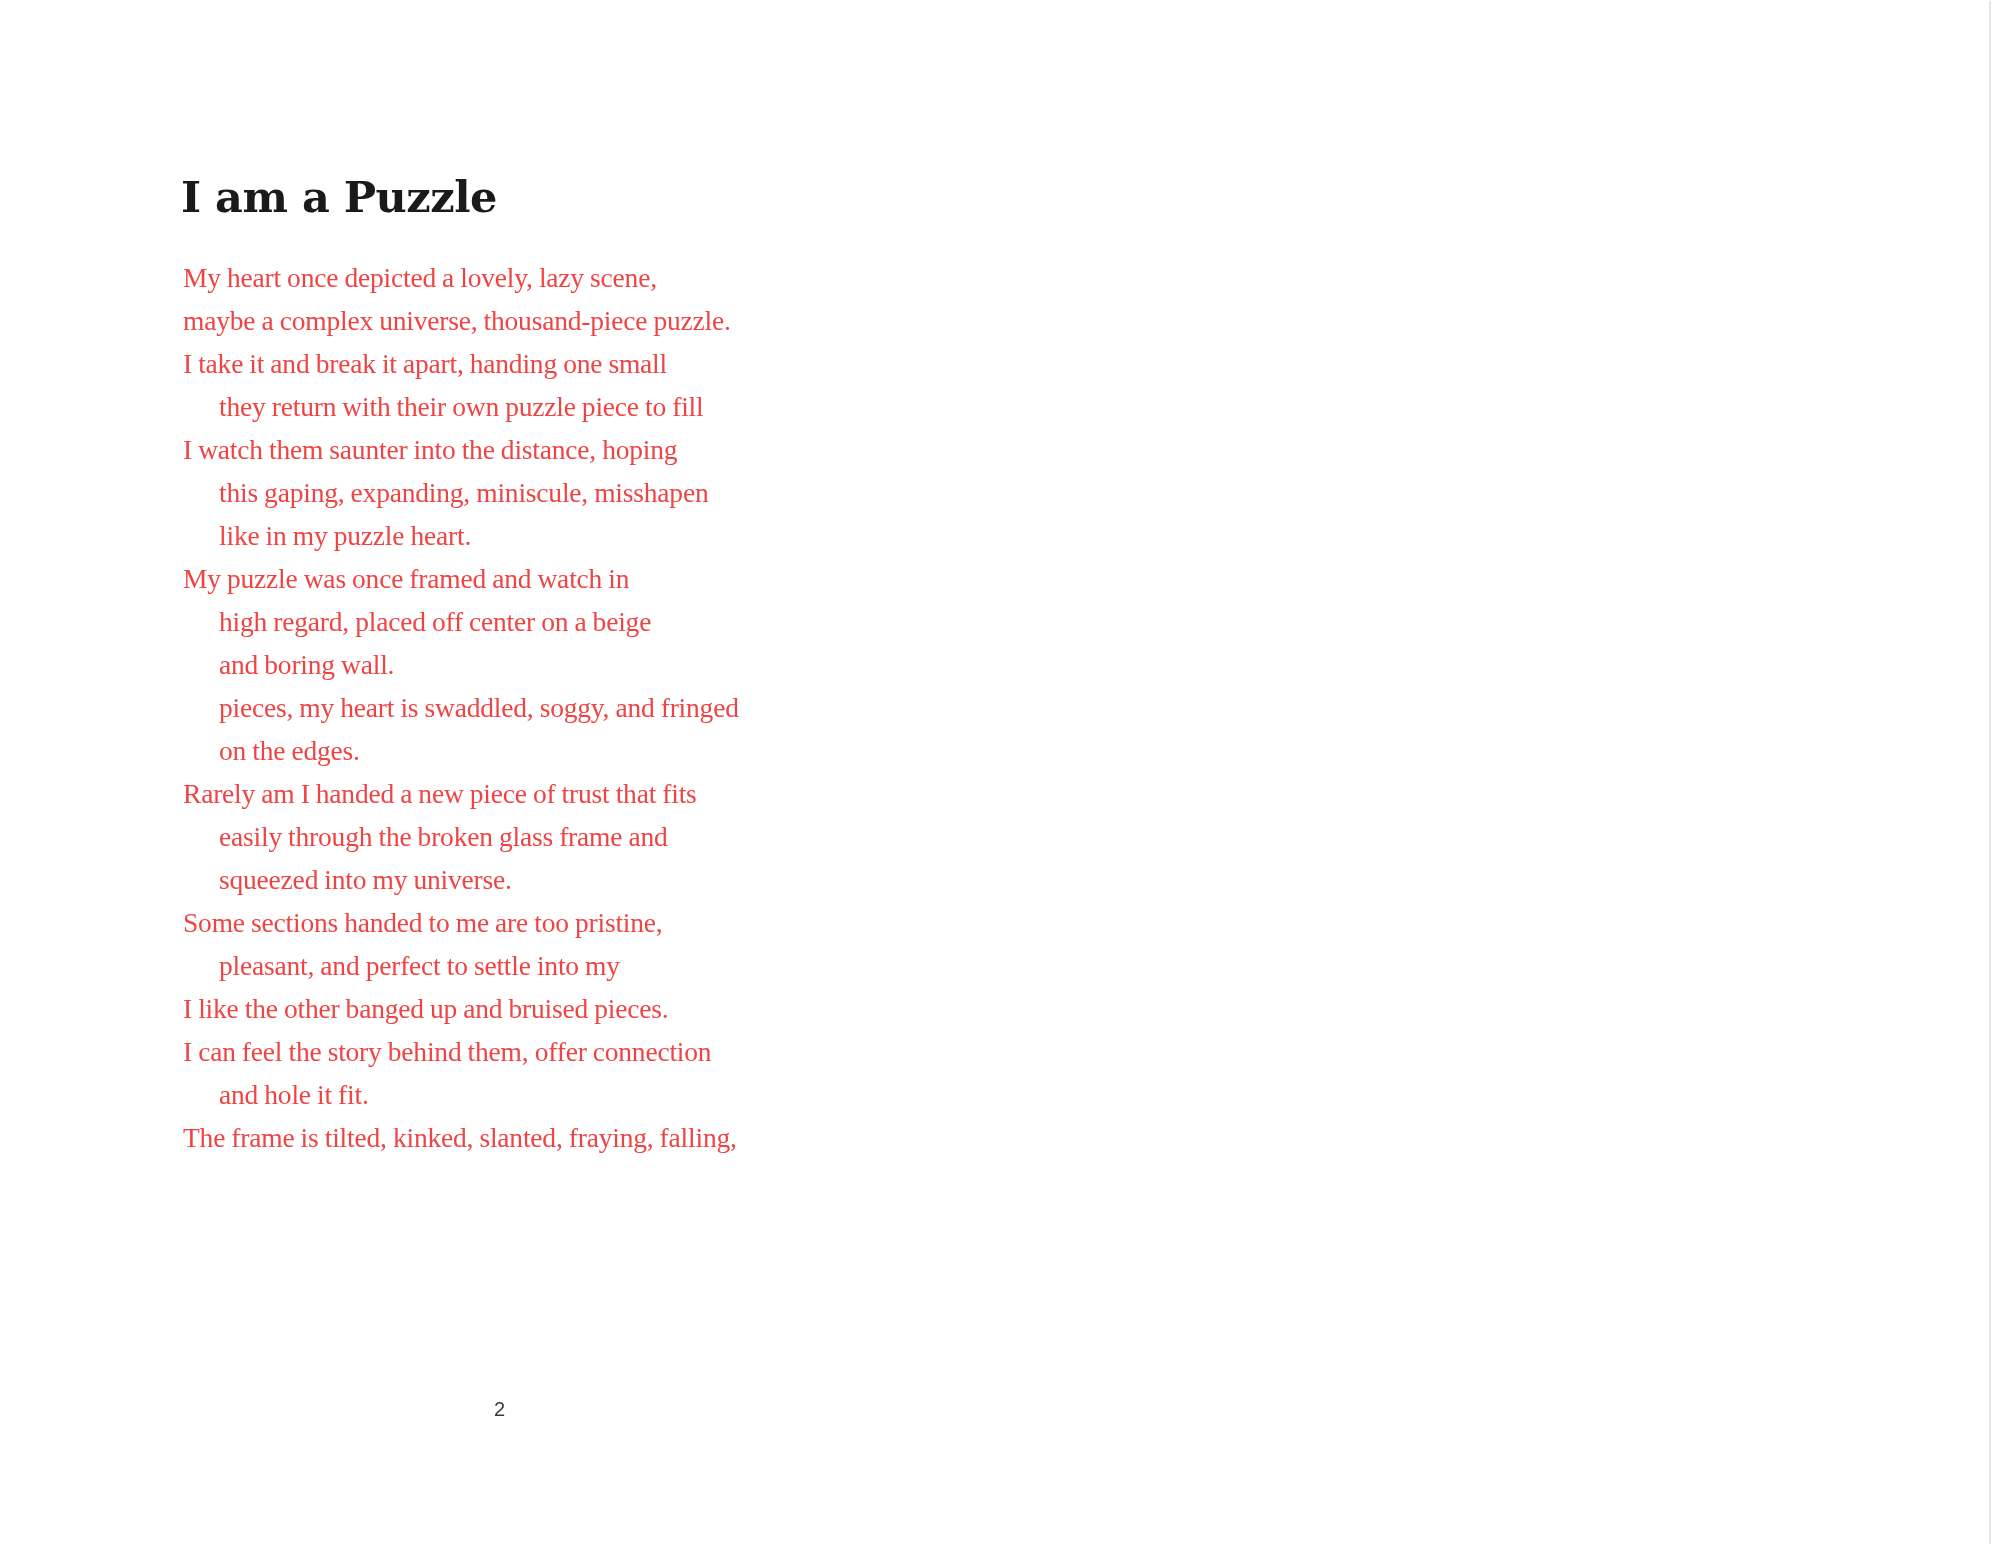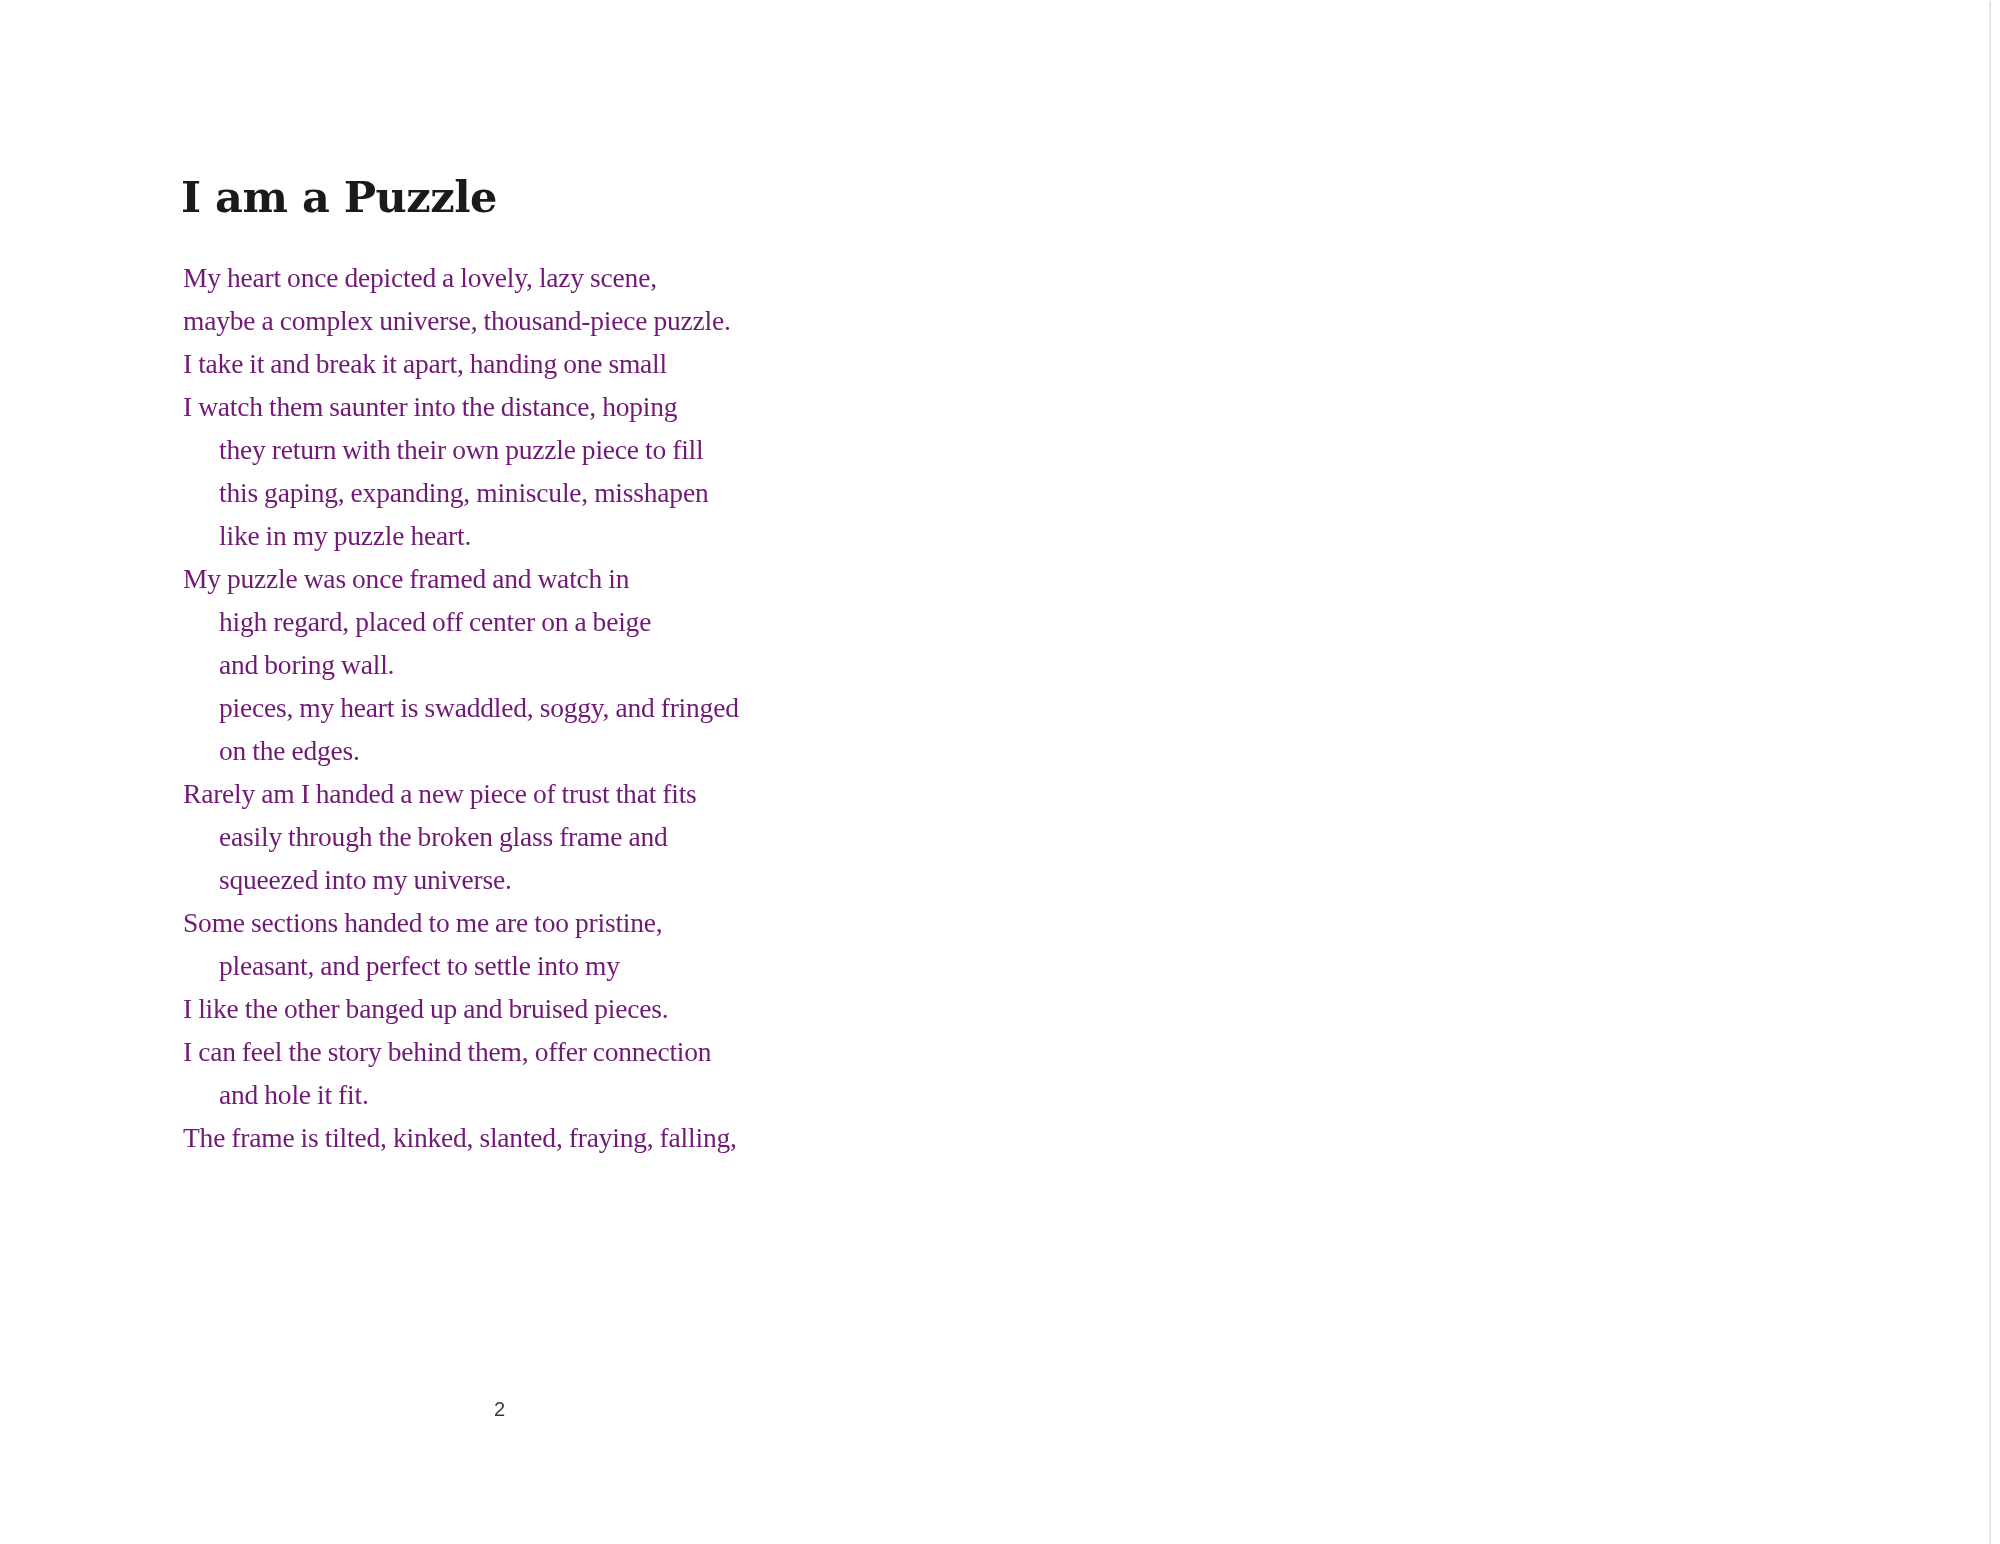--- a/index.html
+++ b/index.html
@@ -56,21 +56,21 @@
   }
   .poem-left { left: 183px; top: 255px; }
   .line {
     display: block;
     font-size: 27.5px;
     line-height: 43px;
     height: 43px;
     white-space: nowrap;
     letter-spacing: -0.2px;
     word-spacing: -0.5px;
-    color: #701a75;
+    color: #ef4444;
   }
   .line.indent { padding-left: 36px; }
   .page-number {
     position: absolute;
     top: 1396px;
     font-family: "Liberation Sans", "DejaVu Sans", sans-serif;
     font-size: 20px;
     color: #3a3a3a;
     line-height: 24px;
   }
@@ -80,22 +80,22 @@
 <body>
 
 <div class="spread">
 
   <div class="page page-left">
     <h1 class="title">I am a Puzzle</h1>
     <div class="poem poem-left">
         <span class="line">My heart once depicted a lovely, lazy scene,</span>
         <span class="line">maybe a complex universe, thousand-piece puzzle.</span>
         <span class="line">I take it and break it apart, handing one small</span>
+        <span class="line indent">they return with their own puzzle piece to fill</span>
         <span class="line">I watch them saunter into the distance, hoping</span>
-        <span class="line indent">they return with their own puzzle piece to fill</span>
         <span class="line indent">this gaping, expanding, miniscule, misshapen</span>
         <span class="line indent">like in my puzzle heart.</span>
         <span class="line">My puzzle was once framed and watch in</span>
         <span class="line indent">high regard, placed off center on a beige</span>
         <span class="line indent">and boring wall.</span>
         <span class="line indent">pieces, my heart is swaddled, soggy, and fringed</span>
         <span class="line indent">on the edges.</span>
         <span class="line">Rarely am I handed a new piece of trust that fits</span>
         <span class="line indent">easily through the broken glass frame and</span>
         <span class="line indent">squeezed into my universe.</span>

